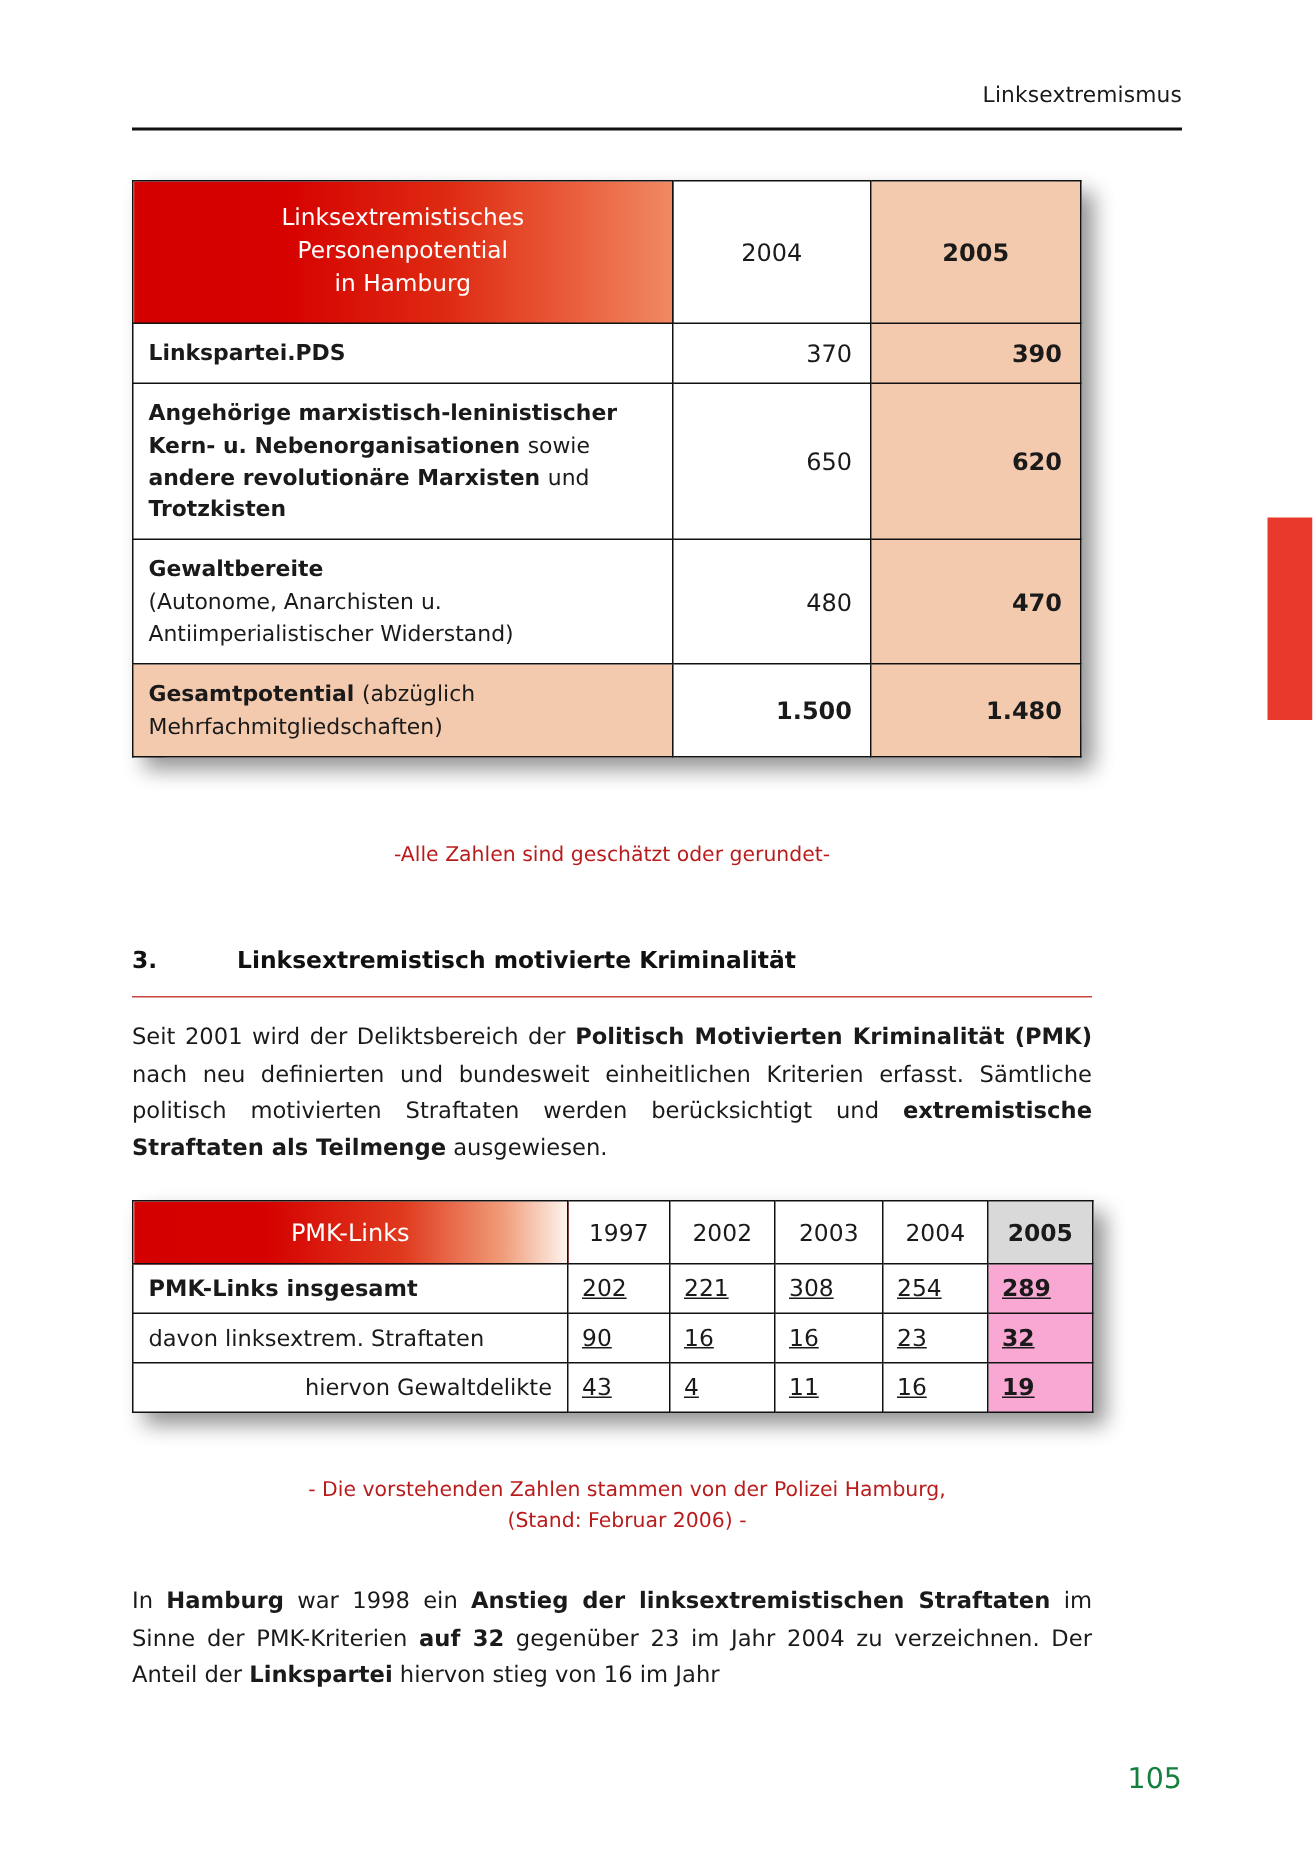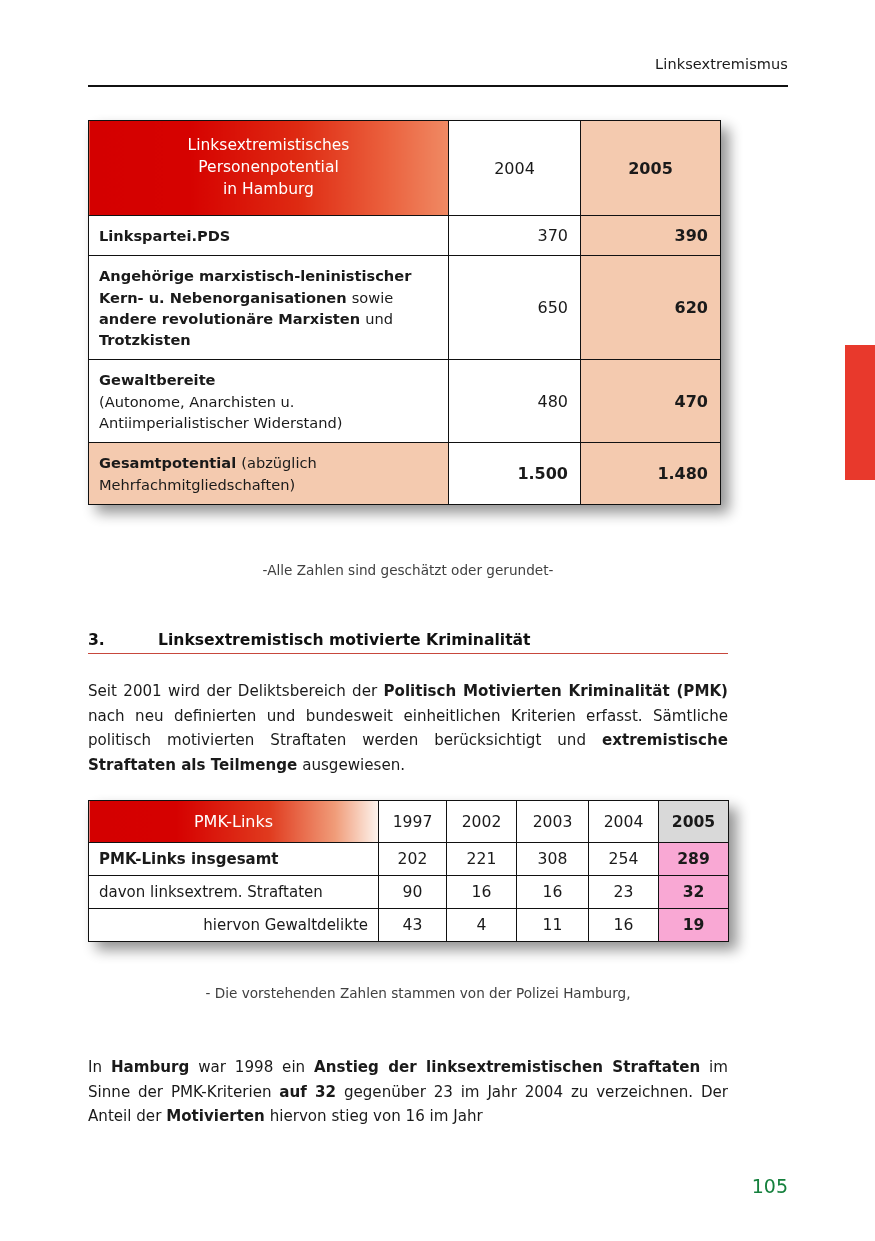--- a/index.html
+++ b/index.html
@@ -72,30 +72,30 @@
     text-align:right; font-size:16px;
     padding:9px 12px 9px 6px !important;
   }
   .num.b { font-weight:bold; }
   .vbot { vertical-align:bottom; }
   .vmid { vertical-align:middle;margin-top:28px; }
 
   
   .caption {
     position:absolute; text-align:center;
-    font-size:13.6px; color:#404040; line-height:1.55;
+    font-size:13.6px; color:#b91c1c; line-height:1.55;
   }
   #cap-1 { left:88px; top:560px; width:640px; }
   #cap-2 { left:88px; top:983px; width:660px; }
 
   
   .sec {
     position:absolute; left:88px; top:631px; width:640px;
     font-size:15.6px; font-weight:bold; color:#111;
-    padding-bottom:4px;
+    padding-bottom:15px;
     border-bottom:1.5px solid #c7473c;
   }
   .sec .num-lbl { display:inline-block; width:70px; }
 
   
   .para {
     position:absolute; width:640px;
     font-size:15.1px; line-height:1.63;
     text-align:justify; color:#1a1a1a;
   }
@@ -114,21 +114,21 @@
   .pmk-yr {
     text-align:center; font-size:15.6px; padding:11px 6px !important;
   }
   .pmk-yr.gray { background:#d9d9d9; font-weight:bold; }
   .pmk-lbl {
     font-size:15px; padding:7px 10px !important; text-align:left;
   }
   .pmk-lbl.b  { font-weight:bold; }
   .pmk-lbl.r  { text-align:right; }
   .pmk-num {
-    text-align:center; font-size:15.6px; padding:7px 9px !important;
+    text-align:left; font-size:15.6px; padding:7px 9px !important;text-decoration:underline;
   }
   .pmk-num.gray { background:#f9a8d4; font-weight:bold; }
 
   
   .folio {
     position:absolute; left:648px; top:1175px; width:140px;
     text-align:right; font-size:19px; color:#15803d;
   }
 </style>
 </head>
@@ -241,19 +241,20 @@
           <td class="pmk-num">11</td>
           <td class="pmk-num">16</td>
           <td class="pmk-num gray">19</td>
         </tr>
       </tbody>
     </table>
   </div>
 
   <div class="caption" id="cap-2">
     <div>- Die vorstehenden Zahlen stammen von der Polizei Hamburg,</div>
-  </div>
-
-  <div class="para" id="para-2"><span>In </span><b>Hamburg</b><span> war 1998 ein </span><b>Anstieg der linksextremistischen Straftaten</b><span> im Sinne der PMK-Kriterien </span><b>auf 32</b><span> gegenüber 23 im Jahr 2004 zu verzeichnen. Der Anteil der </span><b>Motivierten</b><span> hiervon stieg von 16 im Jahr</span></div>
+    <div>(Stand: Februar 2006) -</div>
+  </div>
+
+  <div class="para" id="para-2"><span>In </span><b>Hamburg</b><span> war 1998 ein </span><b>Anstieg der linksextremistischen Straftaten</b><span> im Sinne der PMK-Kriterien </span><b>auf 32</b><span> gegenüber 23 im Jahr 2004 zu verzeichnen. Der Anteil der </span><b>Linkspartei</b><span> hiervon stieg von 16 im Jahr</span></div>
 
   <div class="folio">105</div>
 
 </div>
 
 </body></html>

